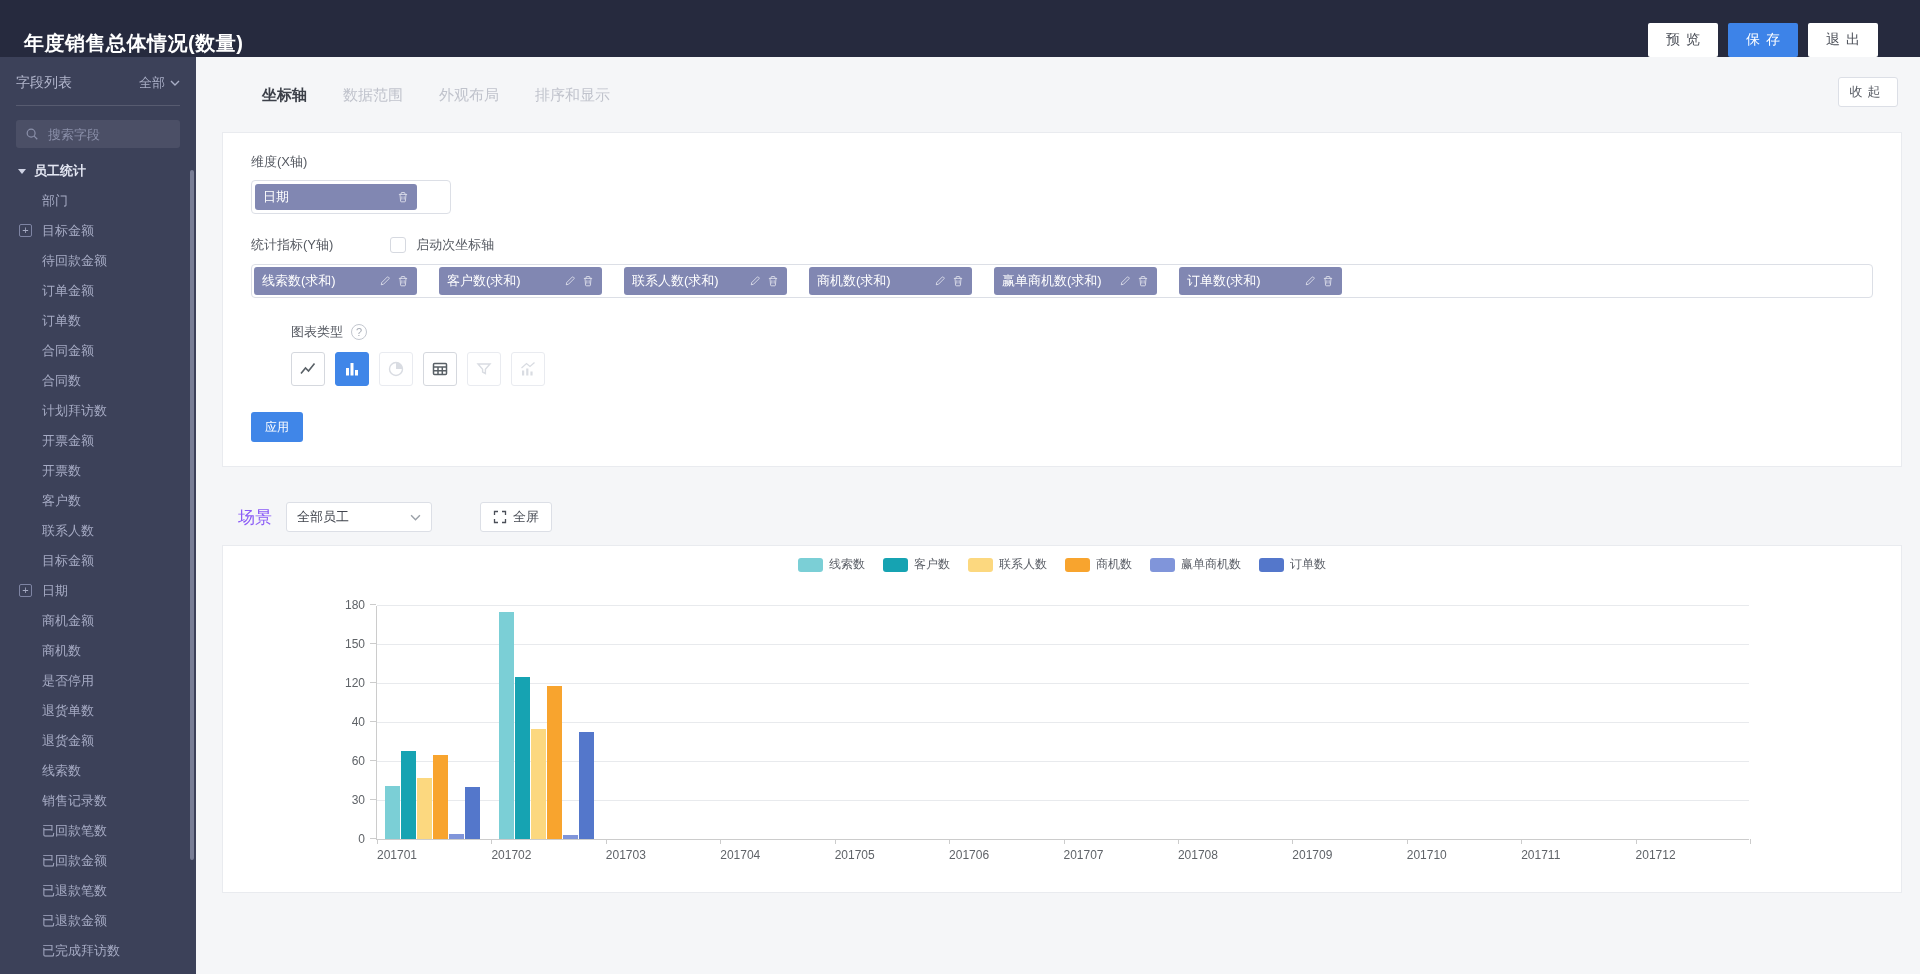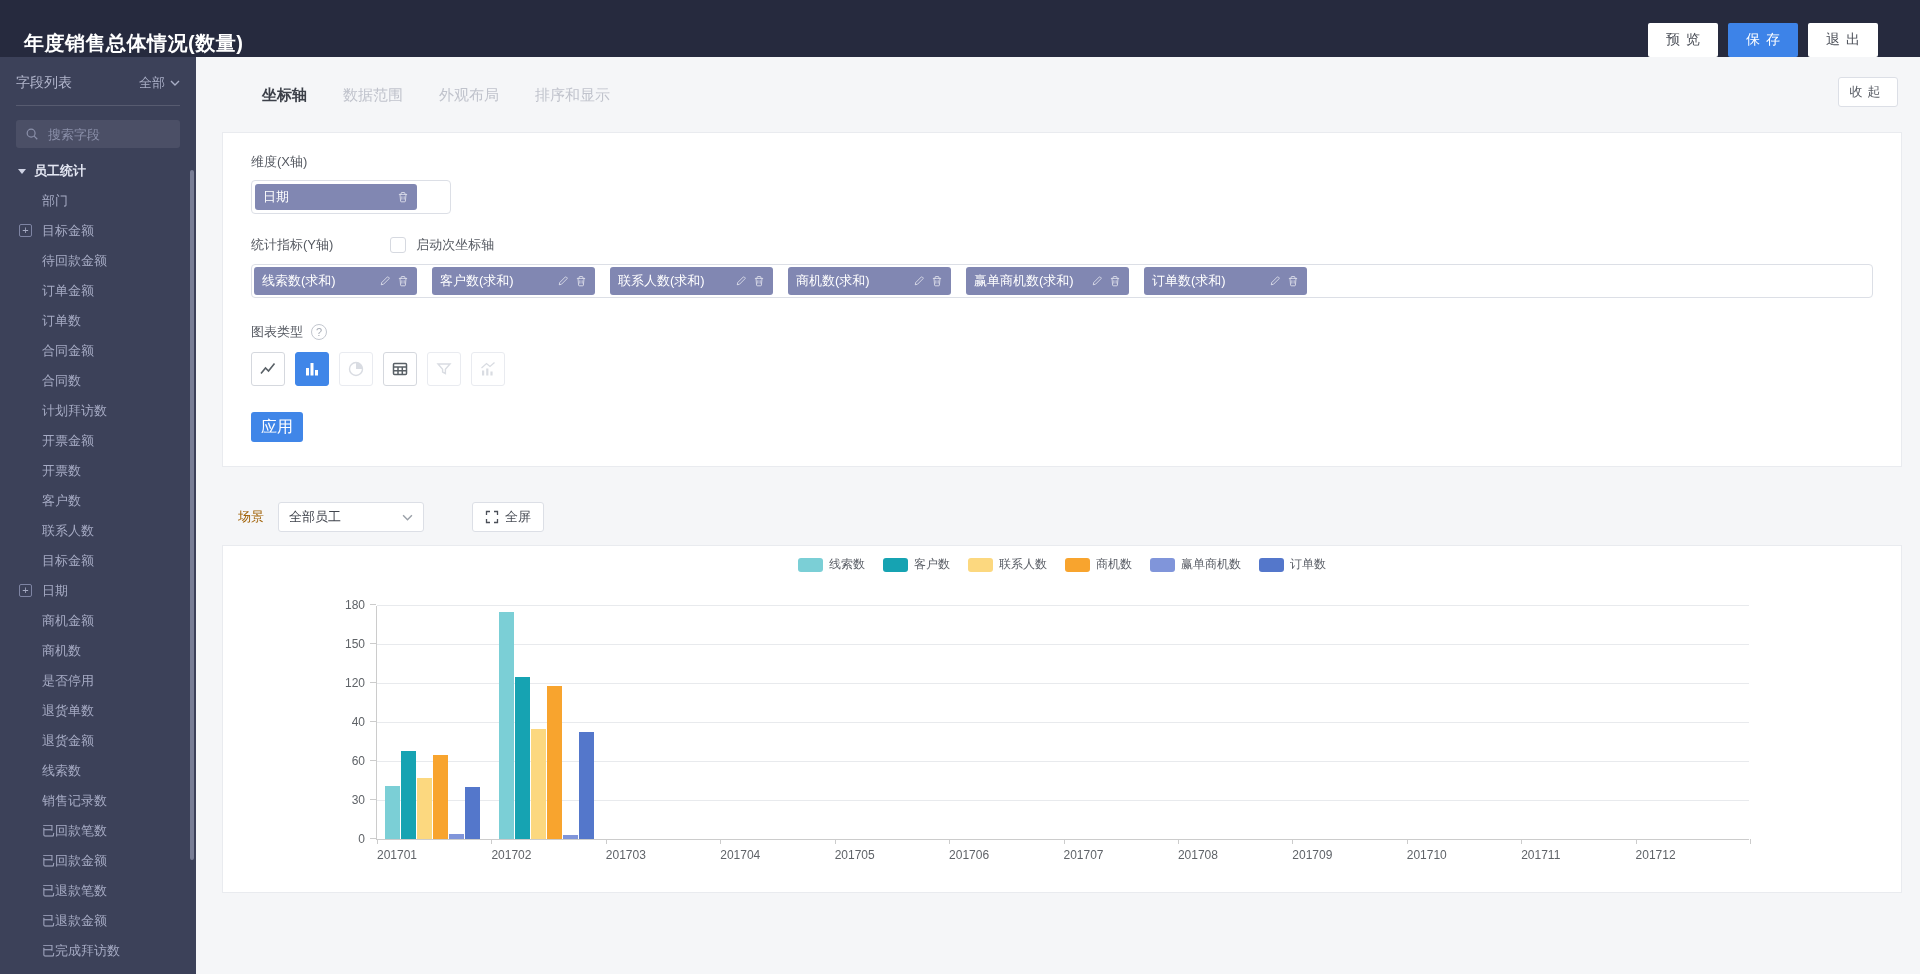--- a/index.html
+++ b/index.html
@@ -39,32 +39,32 @@
   .f-label{font-size:13px;color:#565a62;display:flex;align-items:center;gap:8px;height:16px;}
   .dim-box{margin-top:10px;width:200px;height:34px;border:1px solid #dcdfe6;border-radius:4px;padding:3px;}
   .ptag{height:100%;background:#8187b2;border-radius:3px;color:#fff;font-size:13px;display:flex;align-items:center;padding:0 8px;gap:7px;}
   .dim-box .ptag{width:162px;}
   .ptag-label{flex:1;white-space:nowrap;overflow:hidden;}
   .ticon{display:flex;color:rgba(255,255,255,.72);cursor:pointer;}
   .measures-row{margin-top:22px;display:flex;align-items:center;}
   .cb-wrap{display:flex;align-items:center;gap:10px;margin-left:57px;cursor:pointer;}
   .checkbox{width:16px;height:16px;border:1px solid #d6d9e0;border-radius:3px;background:#fff;}
   .cb-text{font-size:13px;color:#565a62;}
-  .mtags{margin-top:10px;height:34px;border:1px solid #dcdfe6;border-radius:4px;padding:2px;display:flex;gap:15px;}
+  .mtags{margin-top:10px;height:34px;border:1px solid #dcdfe6;border-radius:4px;padding:2px;display:flex;gap:22px;}
   .mtag{width:163px;background:#8187b2;border-radius:3px;color:#fff;font-size:13px;display:flex;align-items:center;padding:0 8px;gap:6px;}
   .help-circle{width:16px;height:16px;border:1px solid #c3c7cf;border-radius:50%;color:#a8adb6;font-size:11px;line-height:14px;text-align:center;display:inline-block;}
-  .chart-type-block{margin-top:26px;}
+  .chart-type-block{margin-top:26px;margin-left:40px;}
   .ctypes{margin-top:12px;display:flex;gap:10px;}
   .ctype{width:34px;height:34px;border:1px solid #d5d8de;border-radius:3px;background:#fff;display:flex;align-items:center;justify-content:center;color:#596066;cursor:pointer;}
   .ctype.selected{background:#4086e8;border-color:#4086e8;color:#fff;}
   .ctype.disabled{border-color:#e9ebf0;color:#d9dce2;cursor:default;}
-  .apply-btn{margin-top:26px;width:52px;height:30px;background:#4086e8;color:#fff;font-size:16px;border:none;border-radius:3px;display:flex;align-items:center;justify-content:center;cursor:pointer;}
+  .apply-btn{margin-top:26px;width:52px;height:30px;background:#4086e8;color:#fff;font-size:12px;border:none;border-radius:3px;display:flex;align-items:center;justify-content:center;cursor:pointer;}
 
   .scene-row{margin-top:35px;display:flex;align-items:center;padding-left:16px;height:30px;}
-  .scene-label{font-size:13px;color:#a16207;}
+  .scene-label{font-size:17px;color:#8b5cf6;}
   .scene-select{margin-left:14px;width:146px;height:30px;border:1px solid #dcdfe6;border-radius:3px;background:#fff;display:flex;align-items:center;padding:0 10px;font-size:13px;color:#40444d;cursor:pointer;}
   .scene-select .chev{margin-left:auto;display:flex;color:#9aa0a8;}
   .fullscreen-btn{margin-left:48px;height:30px;padding:0 12px;border:1px solid #dcdfe6;border-radius:3px;background:#fff;display:flex;align-items:center;gap:6px;font-size:13px;color:#4a4e57;cursor:pointer;}
 
   
   .chart-card{margin-top:13px;background:#fff;border:1px solid #e9ebef;height:348px;position:relative;}
   .legend{display:flex;justify-content:center;gap:18px;padding-top:10px;}
   .legend-item{display:flex;align-items:center;gap:6px;font-size:12px;color:#5a5e66;cursor:pointer;}
   .swatch{width:25px;height:14px;border-radius:3px;}
   .plot{position:absolute;left:153px;top:60px;width:1373px;height:234px;border-left:1px solid #ccc;border-bottom:1px solid #ccc;}

